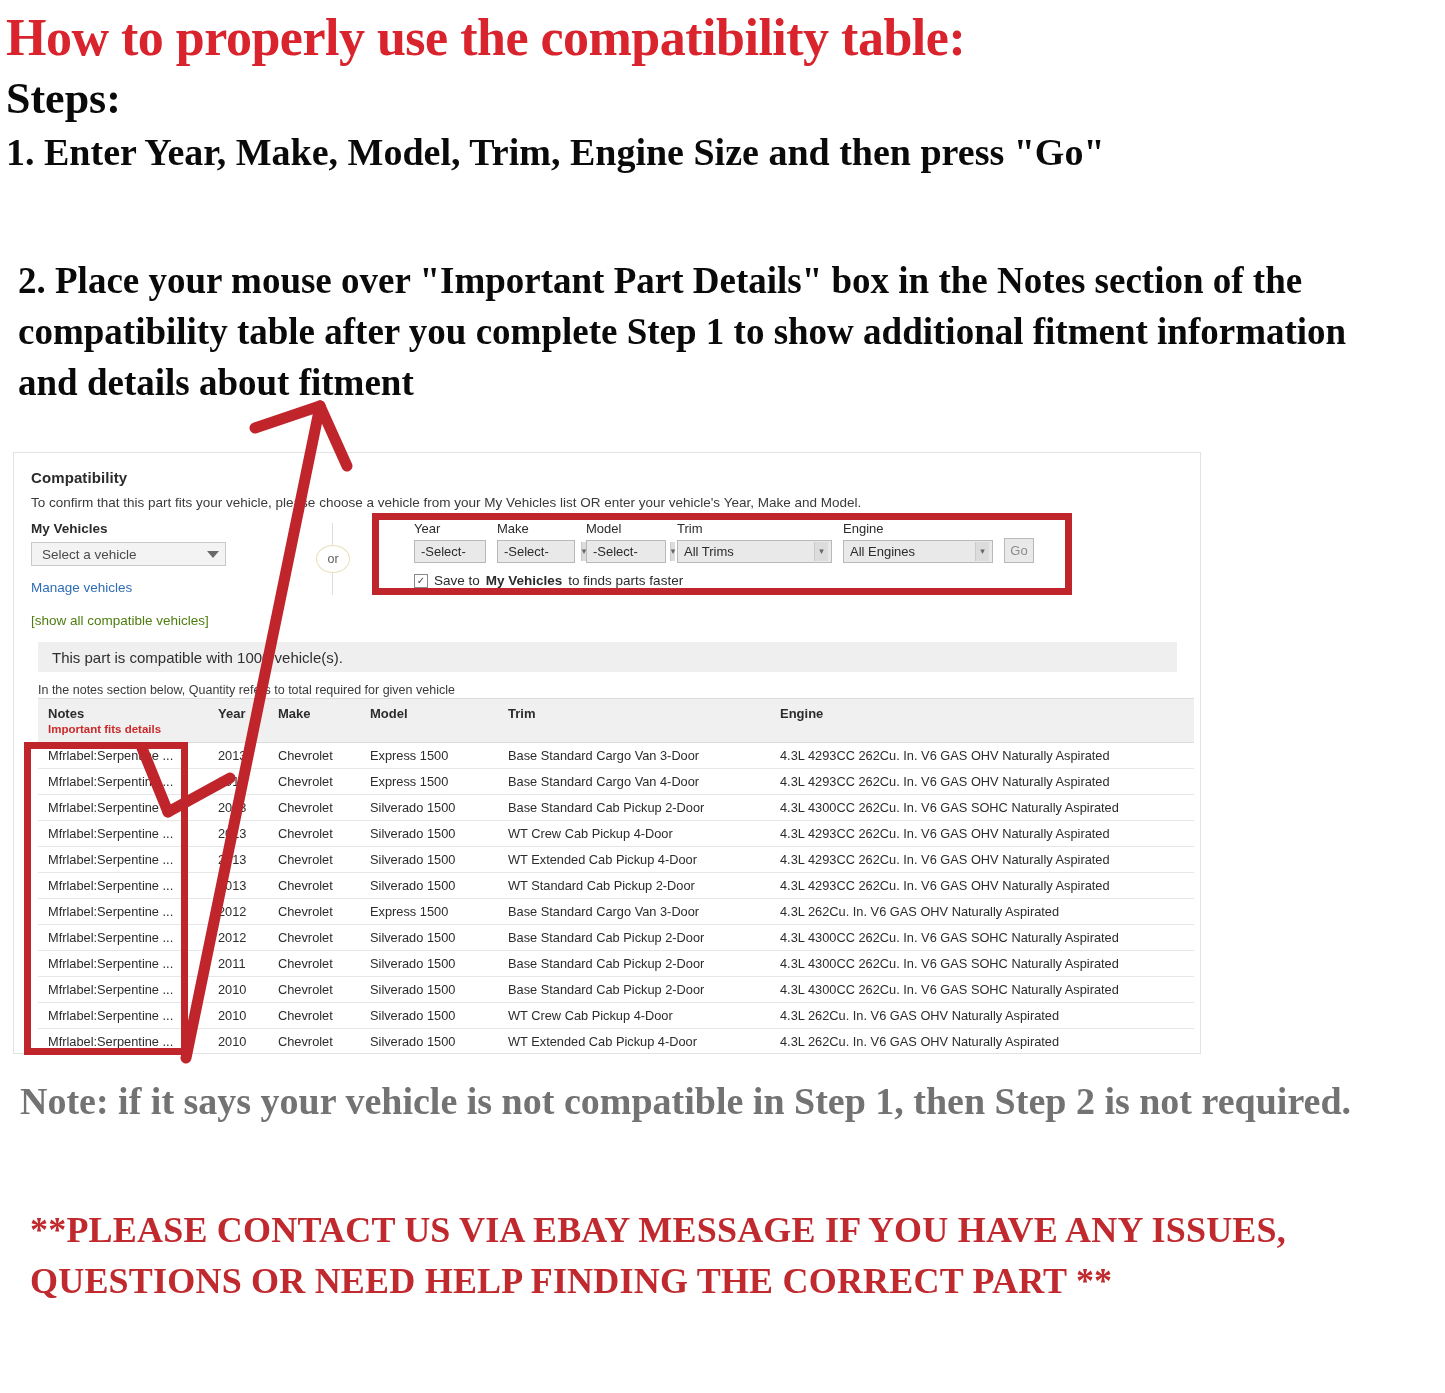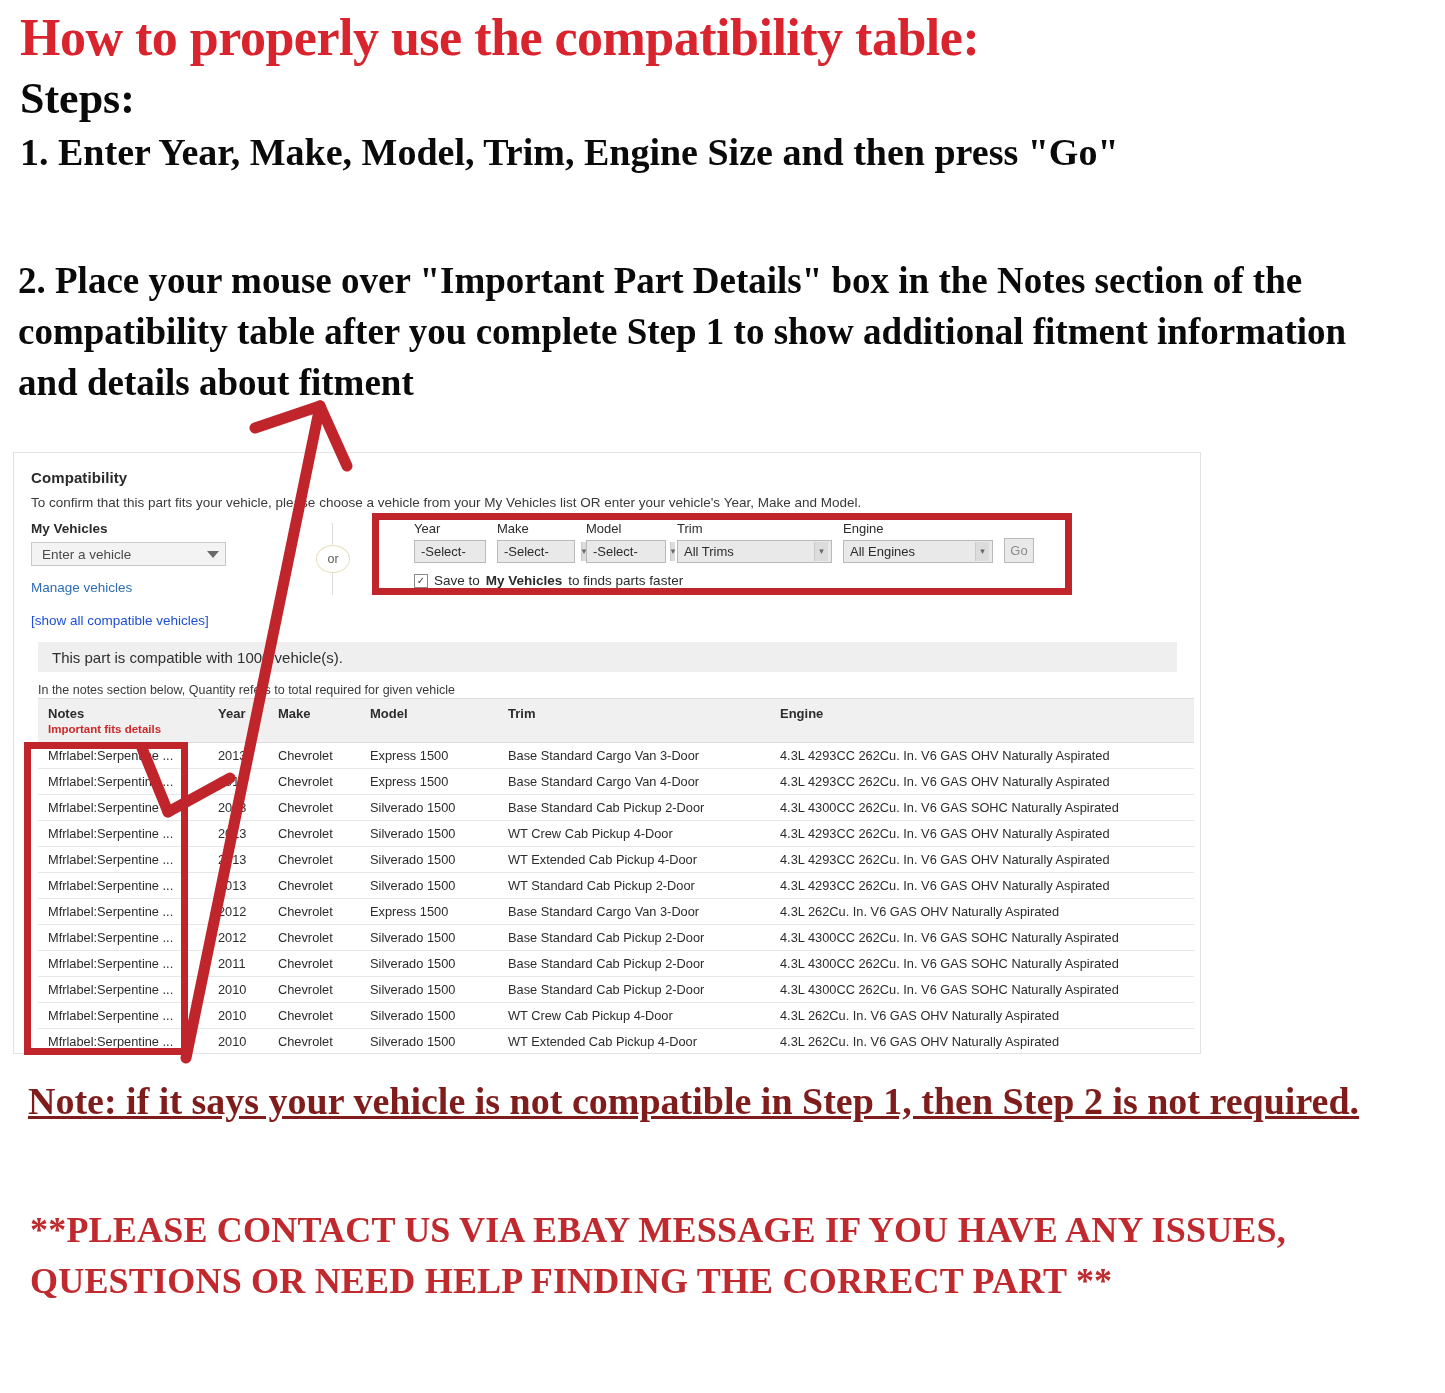--- a/index.html
+++ b/index.html
@@ -5,21 +5,21 @@
   html,body{margin:0;padding:0;}
   body{
     width:1445px;height:1393px;
     background:#ffffff;
     font-family:"Liberation Sans", sans-serif;
     position:relative;
     overflow:hidden;
   }
   
   .headline{
-    position:absolute;left:20px;top:12px;width:1400px;
+    position:absolute;left:6px;top:12px;width:1400px;
   }
   .h-title{
     font-family:"Liberation Serif", serif;
     font-weight:bold;
     color:#d9232d;
     font-size:52px;
     line-height:1.0;
     letter-spacing:-0.5px;
     white-space:nowrap;
   }
@@ -78,21 +78,21 @@
     font-size:13.5px;color:#4a4a4a;
   }
   .caret-down{
     width:0;height:0;border-left:6px solid transparent;border-right:6px solid transparent;
     border-top:7px solid #6a6a6a;
   }
   .link{
     color:#2e6db4;font-size:13.5px;text-decoration:none;
   }
   .manage{margin-top:12px;}
-  .showall{position:absolute;left:17px;top:160px;font-size:13.5px;color:#1d4ed8;}
+  .showall{position:absolute;left:17px;top:160px;font-size:13.5px;color:#4d7c0f;}
 
   
   .or-wrap{
     position:absolute;left:302px;top:70px;width:34px;height:72px;
   }
   .or-line{
     position:absolute;left:16px;top:0;width:1px;height:72px;background:#dcdcdc;
   }
   .or-badge{
     position:absolute;left:0px;top:22px;width:32px;height:26px;border-radius:50%;
@@ -192,24 +192,24 @@
   #redbox-finder{left:372px;top:513px;width:700px;height:82px;}
   #redbox-notes{left:24px;top:742px;width:164px;height:313px;}
 
   .arrow-svg{
     position:absolute;left:0;top:0;width:1445px;height:1393px;
     pointer-events:none;
   }
 
   
   .note-bottom{
-    position:absolute;left:28px;top:1075px;width:1340px;
-    font-family:"Liberation Serif", serif;
-    font-weight:bold;color:#7f1d1d;
-    font-size:38px;line-height:1.38;text-decoration:underline;
+    position:absolute;left:20px;top:1075px;width:1340px;
+    font-family:"Liberation Serif", serif;
+    font-weight:bold;color:#737373;
+    font-size:38px;line-height:1.38;
   }
   .contact{
     position:absolute;left:30px;top:1205px;width:1340px;
     font-family:"Liberation Serif", serif;
     font-weight:bold;color:#c0292e;
     font-size:36px;line-height:1.42;
     letter-spacing:0.2px;
   }
 </style>
 </head>
@@ -224,21 +224,21 @@
 
 <div class="panel">
   <div class="panel-inner">
 
     <div class="compat-title">Compatibility</div>
     <div class="compat-sub">To confirm that this part fits your vehicle, please choose a vehicle from your My Vehicles list OR enter your vehicle's Year, Make and Model.</div>
 
     <div class="myveh">
       <div class="myveh-label">My Vehicles</div>
       <div class="veh-select">
-        <span>Enter a vehicle</span>
+        <span>Select a vehicle</span>
         <span class="caret-down"></span>
       </div>
       <div class="manage"><a class="link" href="#">Manage vehicles</a></div>
     </div>
     <a class="link showall" href="#">[show all compatible vehicles]</a>
 
     <div class="or-wrap">
       <div class="or-line"></div>
       <div class="or-badge">or</div>
     </div>

